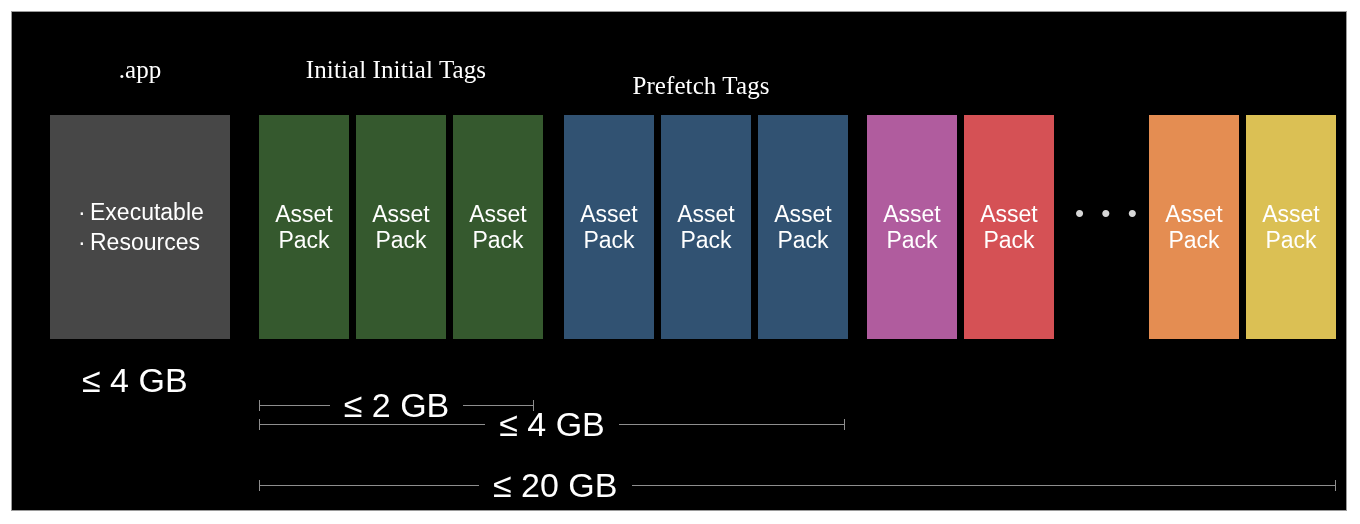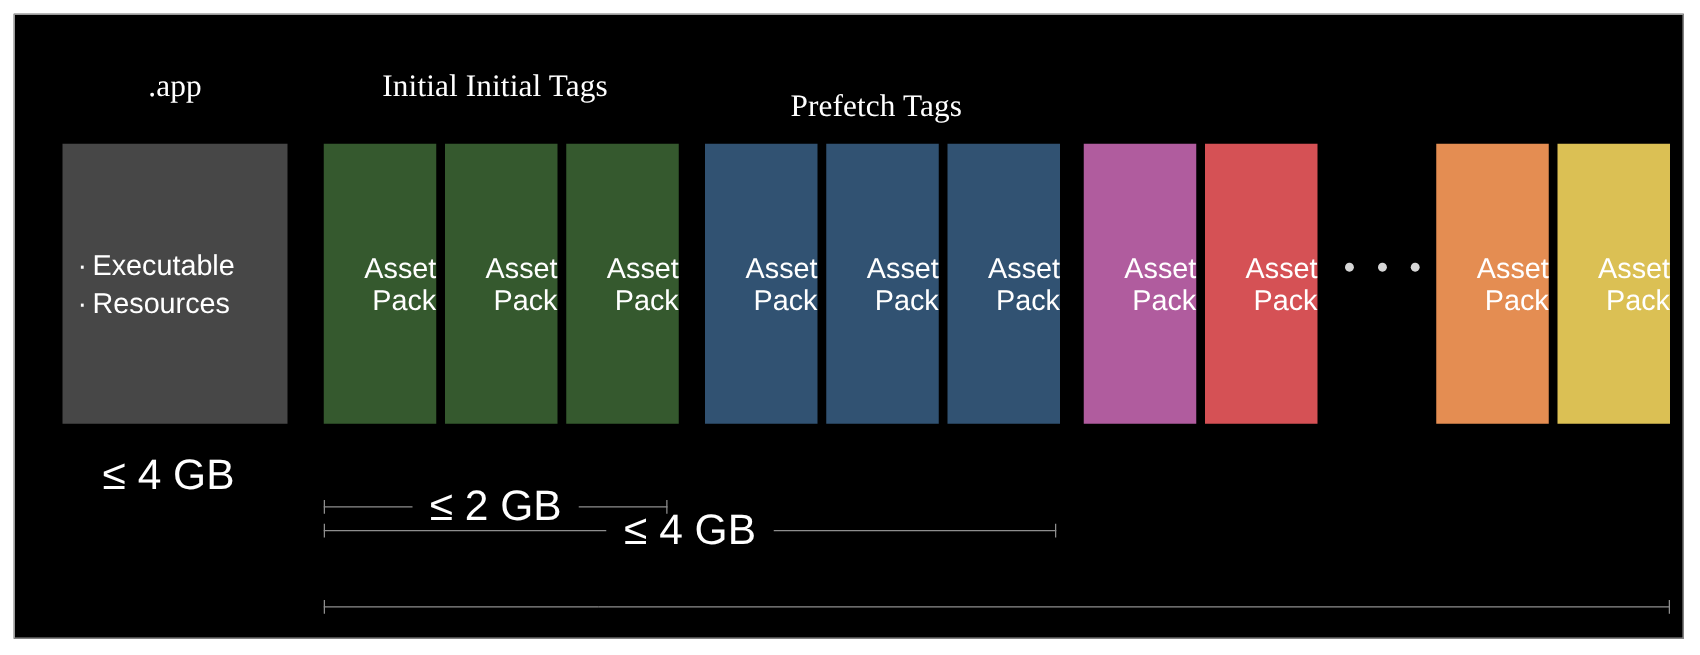--- a/index.html
+++ b/index.html
@@ -46,39 +46,39 @@
     height: 224px;
     box-sizing: border-box;
   }
 
   .block-label {
     position: absolute;
     left: 0;
     right: 0;
     top: 50%;
     transform: translateY(-50%);
-    text-align: right;
+    text-align: center;
     color: #ffffff;
     font-size: 23px;
     line-height: 26px;
     font-weight: 400;
     white-space: pre-line;
   }
 
   
   .app-block {
     background: #474747;
   }
   .bullet-list {
     position: absolute;
     left: 0;
     right: 0;
     top: 50%;
     transform: translateY(-50%);
-    padding-left: 12px;
+    padding-left: 28px;
     color: #ffffff;
     font-size: 23px;
     line-height: 30px;
   }
   .bullet-item {
     white-space: nowrap;
   }
   .bullet-dot {
     display: inline-block;
     width: 12px;
@@ -209,16 +209,17 @@
   </div>
 
   <div class="measure" style="left:247px; top:395px; width:586px;">
     <span class="rule has-cap-left"></span>
     <span class="mlabel">≤ 4 GB</span>
     <span class="rule has-cap-right"></span>
   </div>
 
   <div class="measure" style="left:247px; top:456px; width:1077px;">
     <span class="rule has-cap-left" style="flex:0 0 220px;"></span>
+    <span class="mlabel">≤ 20 GB</span>
     <span class="rule has-cap-right"></span>
   </div>
 
 </div>
 
 </body></html>

